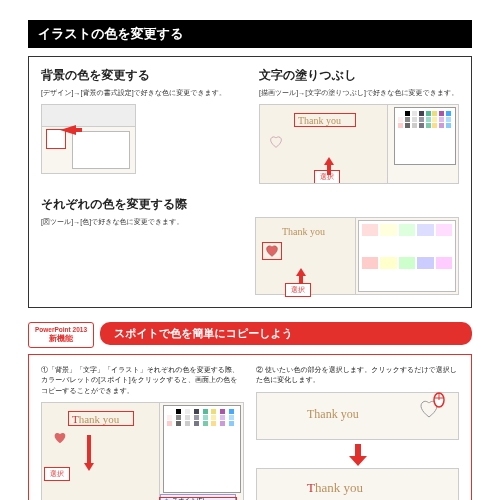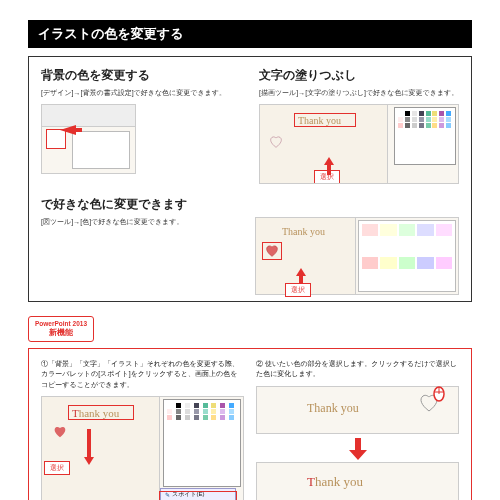--- a/index.html
+++ b/index.html
@@ -1,18 +1,18 @@
 <!DOCTYPE html>
 <html><head>
 <meta charset="utf-8">
 <style>
 *{margin:0;padding:0;box-sizing:border-box}
 body{width:500px;height:500px;background:#fff;font-family:"Hiragino Sans","Meiryo",sans-serif;padding:20px 28px;font-size:9px;color:#222}
 .header{background:#000;color:#fff;padding:5px 10px;font-size:13px;font-weight:bold;margin-bottom:8px}
-.box1{border:1px solid #333;padding:10px 12px 6px;margin-bottom:14px}
+.box1{border:1px solid #333;padding:10px 12px 12px;margin-bottom:14px}
 .sections-top{display:flex;gap:18px;margin-bottom:12px}
 .sec{flex:1}
 .sec-title{font-size:12px;font-weight:bold;margin-bottom:4px}
 .sec-desc{font-size:7px;line-height:1.4;margin-bottom:6px;color:#333}
 .thumb{width:100%;height:72px;background:#f9f6f0;border:1px solid #ccc;position:relative;overflow:hidden}
 .thumb-small{width:95px;height:70px}
 .select-label{position:absolute;border:1px solid #e3302d;color:#e3302d;font-size:7px;padding:1px 5px;background:#fff}
 .thank{position:absolute;font-family:serif;font-size:10px;color:#b8925c}
 .palette{position:absolute;width:62px;height:58px;background:#fff;border:1px solid #999;right:2px;top:2px}
 .palette-grid{display:grid;grid-template-columns:repeat(8,1fr);gap:1px;padding:3px}
@@ -104,21 +104,21 @@
         </div>
         <div class="select-label" style="bottom:-1px;left:54px">選択</div>
         <svg style="position:absolute;bottom:8px;left:64px;width:10px;height:18px" viewBox="0 0 10 18">
             <path d="M5 0 L0 8 L3 8 L3 18 L7 18 L7 8 L10 8 Z" fill="#e3302d"></path>
           </svg>
       </div>
     </div>
   </div>
 
   <div class="sec sec2">
-    <div class="sec-title">で好きな色に変更できます</div>
+    <div class="sec-title">それぞれの色を変更する際</div>
     <div class="content">
       <div class="left">
         <div class="sec-desc">[図ツール]→[色]で好きな色に変更できます。</div>
       </div>
       <div style="flex:1;position:relative">
         <div class="thumb" style="height:78px">
           <div style="position:absolute;top:0;left:0;width:100px;height:76px;background:#f7f2e8;border-right:1px solid #ccc">
             <div class="thank" style="top:8px;left:26px">Thank you</div>
             <div class="heart" style="top:26px"><svg viewBox="0 0 24 20">
                   <path d="M12 18 C4 12 2 6 6 3 C9 1 12 4 12 4 C12 4 15 1 18 3 C22 6 20 12 12 18" fill="#d66" stroke="#b44"></path>
@@ -145,20 +145,21 @@
       </div>
     </div>
   </div>
 </div>
 
 <div class="tip-row">
   <div class="badge">
     <div class="b1">PowerPoint 2013</div>
     <div class="b2">新機能</div>
   </div>
+  <div class="tip-pill">スポイトで色を簡単にコピーしよう</div>
 </div>
 
 <div class="box2">
   <div class="col">
     <div class="step">①「背景」「文字」「イラスト」それぞれの色を変更する際、カラーパレットの[スポイト]をクリックすると、画面上の色をコピーすることができます。</div>
     <div class="thumb2">
       <div style="position:absolute;top:0;left:0;width:118px;height:108px;background:#f7f2e8;border-right:1px solid #ccc">
         <div class="thank" style="top:10px;left:30px;font-size:11px"><span style="color:#c33">T</span>hank you</div>
         <div class="heart" style="top:28px;left:10px"><svg viewBox="0 0 24 20">
               <path d="M12 18 C4 12 2 6 6 3 C9 1 12 4 12 4 C12 4 15 1 18 3 C22 6 20 12 12 18" fill="#d66"></path>

